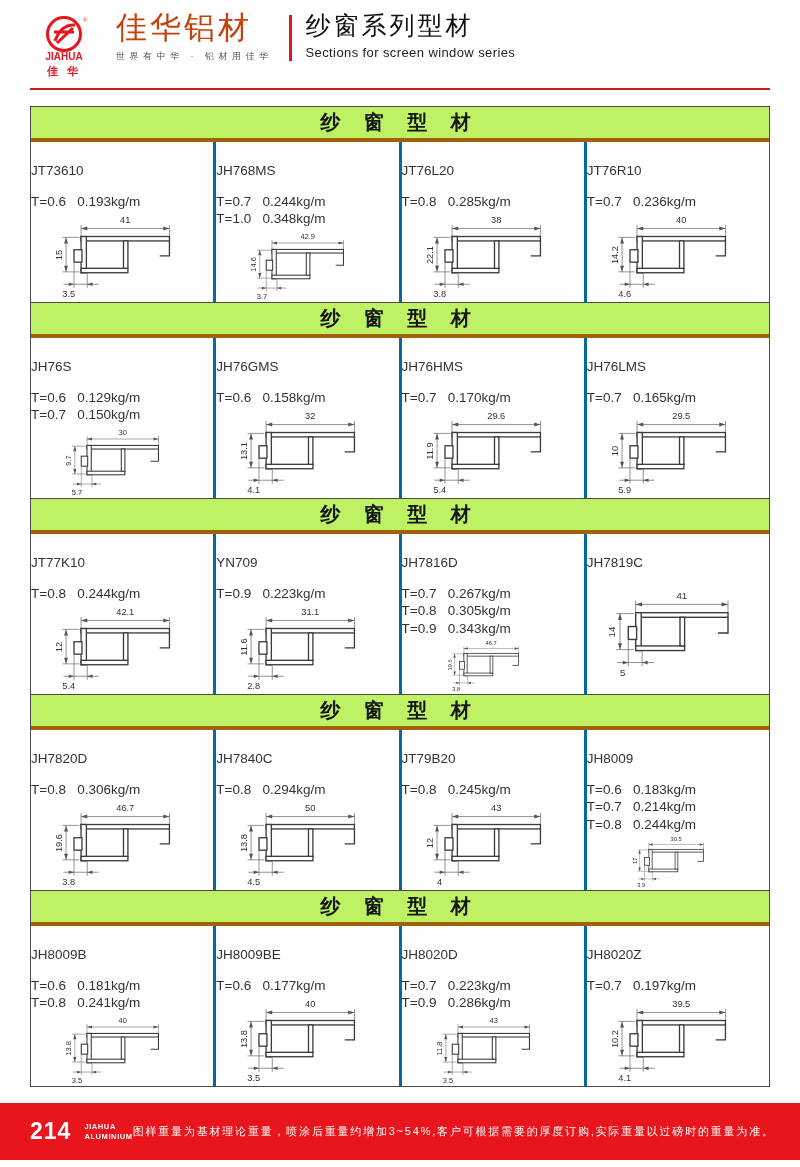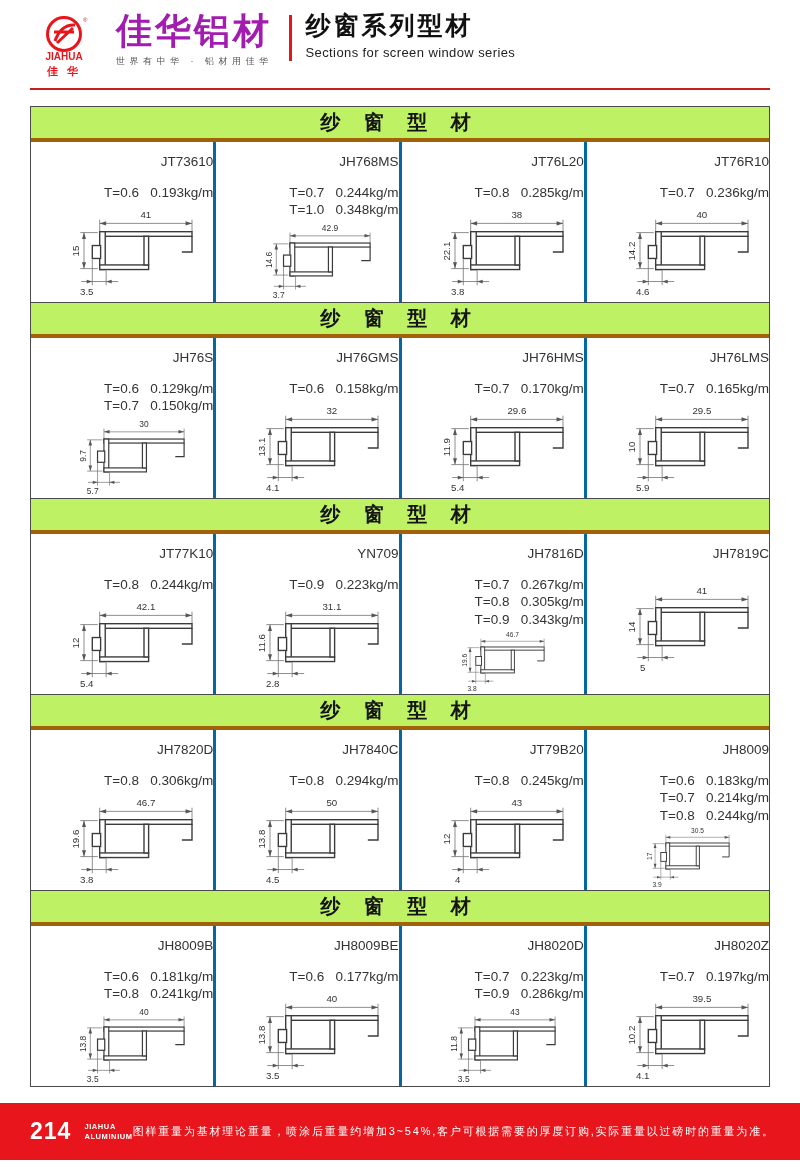--- a/index.html
+++ b/index.html
@@ -6,36 +6,36 @@
   body{width:800px;height:1167px;position:relative;background:#fff;
        font-family:"Liberation Sans","DejaVu Sans",sans-serif;overflow:hidden}
 
   
   .header{display:flex;align-items:flex-start;padding:12px 30px 0 30px;height:72px}
   .logo{width:80px;height:68px;flex:none}
   .logo-en{font:bold 10px "Liberation Sans",sans-serif;fill:#e8151c}
   .logo-cn{font:bold 11px "Liberation Sans",sans-serif;fill:#e8151c;letter-spacing:3px}
   .reg{font:6px "Liberation Sans",sans-serif;fill:#e8151c}
   .company{margin-left:6px}
-  .company-name{font-size:36px;font-weight:bold;color:#a21caf;letter-spacing:3px;line-height:1.05}
+  .company-name{font-size:31px;font-weight:normal;color:#c2410c;letter-spacing:3px;line-height:1.05}
   .slogan{font-size:9px;color:#555;letter-spacing:4.5px;margin-top:5px}
   .vdiv{width:3px;height:46px;background:#e8151c;margin:3px 14px 0 16px;flex:none}
-  .series-title{font-size:25px;font-weight:bold;color:#111;letter-spacing:3px;line-height:1.1}
+  .series-title{font-size:25px;font-weight:normal;color:#111;letter-spacing:3px;line-height:1.1}
   .series-sub{font-size:13px;color:#222;margin-top:5px;letter-spacing:0.4px}
   .rule{height:2px;background:#c5201f;margin:4px 30px 0}
 
   
   .table{margin:16px 30px 0;border:1px solid #4a4a4a}
   .band{height:31px;background:#bef264;border-bottom:4px solid #a16207;
         display:flex;align-items:center;justify-content:center;
         font-size:20px;font-weight:bold;letter-spacing:9px;color:#151515}
   .section + .section .band{border-top:1px solid #4a4a4a}
   .row{display:flex;height:160px}
-  .cell{flex:1 1 0;display:flex;flex-direction:column;align-items:flex-end;
-        padding-top:11px;overflow:hidden;min-width:0}
+  .cell{flex:1 1 0;display:flex;flex-direction:column;align-items:flex-start;
+        padding-top:20px;overflow:hidden;min-width:0}
   .cell + .cell{border-left:3px solid #0369a1}
   .model{font-size:13.5px;color:#333;line-height:1.3}
   .specs{font-size:13.5px;color:#333;white-space:pre-wrap;text-align:center;
          line-height:1.3;margin-top:13px}
   .dwg{width:162px;height:96px;margin:auto 0;flex:0 1 auto}
 
   
   .dim line{stroke:#777;stroke-width:0.9}
   .arr{fill:#555}
   .prof rect{fill:#fff;stroke:#3b3b3b;stroke-width:1.5}

